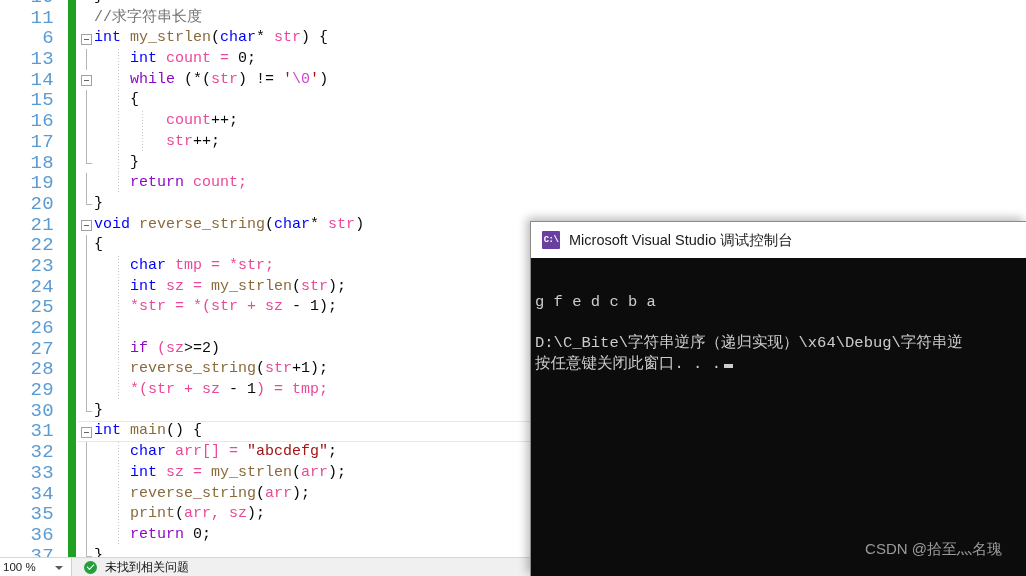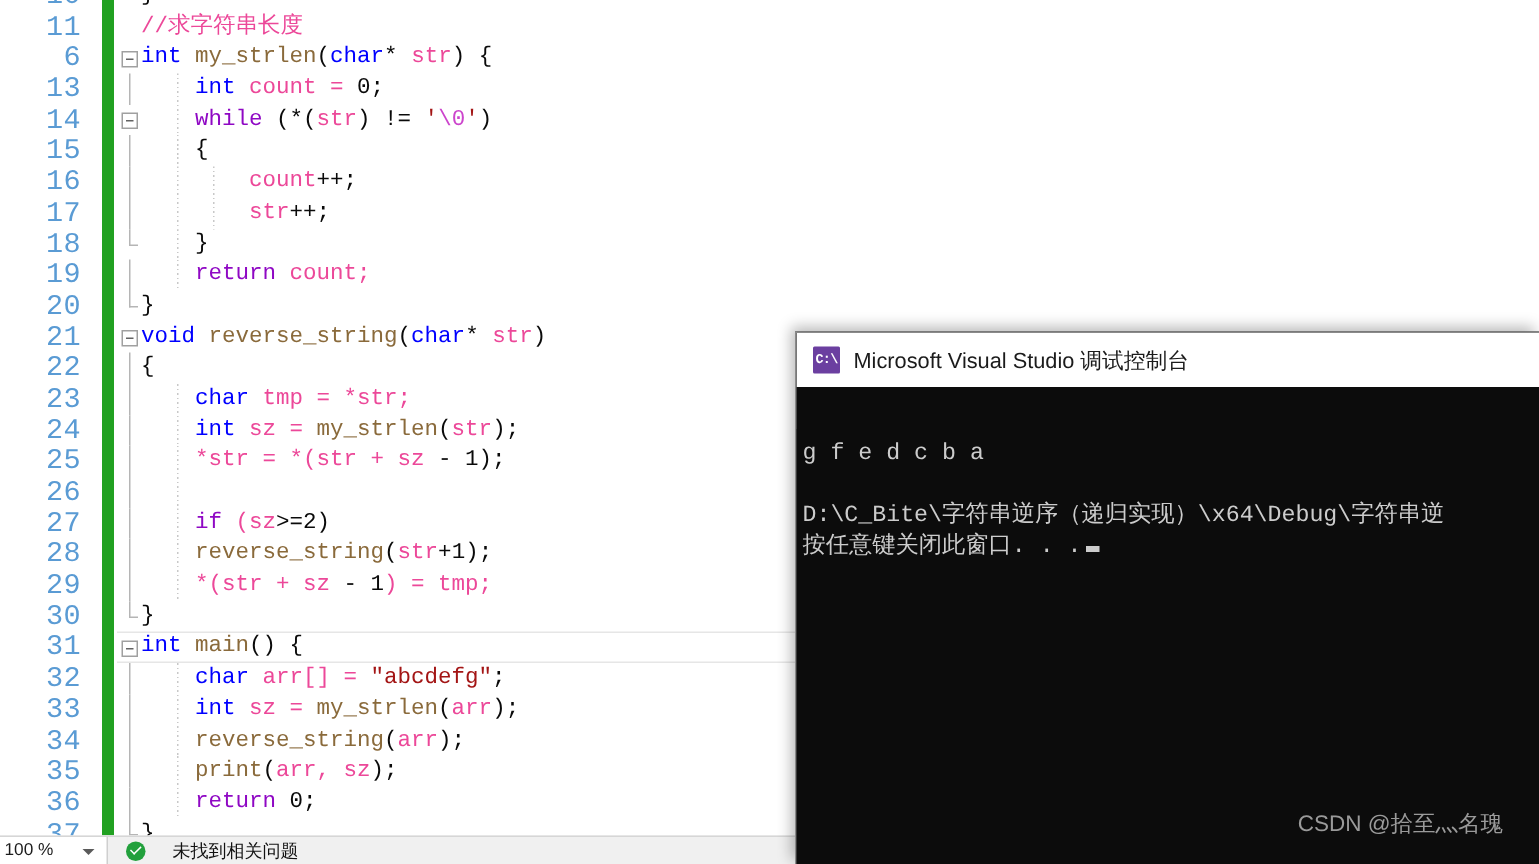--- a/index.html
+++ b/index.html
@@ -130,21 +130,21 @@
   }
 
   
   .k   { color: #0000ff; }            
   .kc  { color: #8f08c4; }            
   .id  { color: #ec4899; }            
   .fn  { color: #8a6a3b; }            
   .num { color: #0a0a0a; }            
   .str { color: #a31515; }            
   .esc { color: #cc44cc; }            
-  .cm  { color: #ec4899; }
+  .cm  { color: #737373; }
 
   
   .current-line-box {
     position: absolute;
     left: 78px;
     top: 0;
     width: 453px;
     height: 20.7px;
     border-top: 1px solid #e6e6e6;
     border-bottom: 1px solid #e6e6e6;
@@ -183,21 +183,21 @@
     right: 8px; top: 8px;
     width: 0; height: 0;
     border-left: 4px solid transparent;
     border-right: 4px solid transparent;
     border-top: 4px solid #5a5a5a;
   }
   #issue-status {
     display: flex;
     align-items: center;
     margin-left: 12px;
-    gap: 18px;
+    gap: 8px;
   }
   .check-icon {
     width: 13px; height: 13px;
     border-radius: 50%;
     background: #22a03c;
     position: relative;
     flex: none;
   }
   .check-icon::after {
     content: "";

